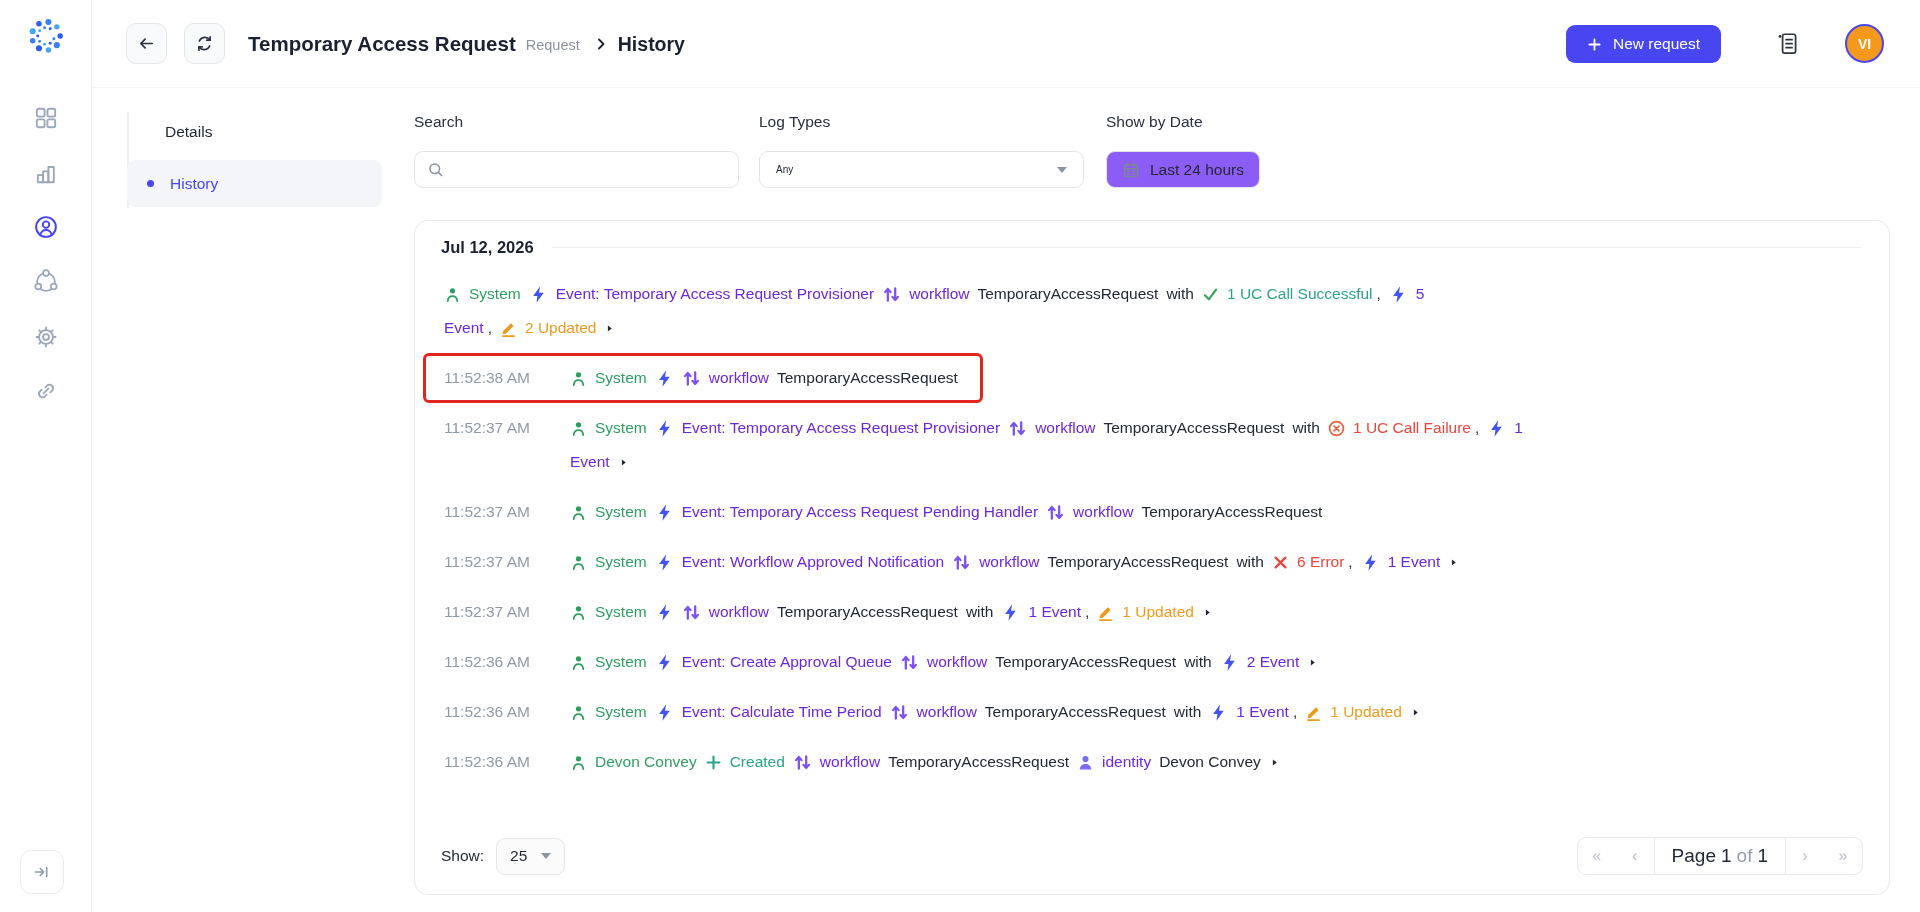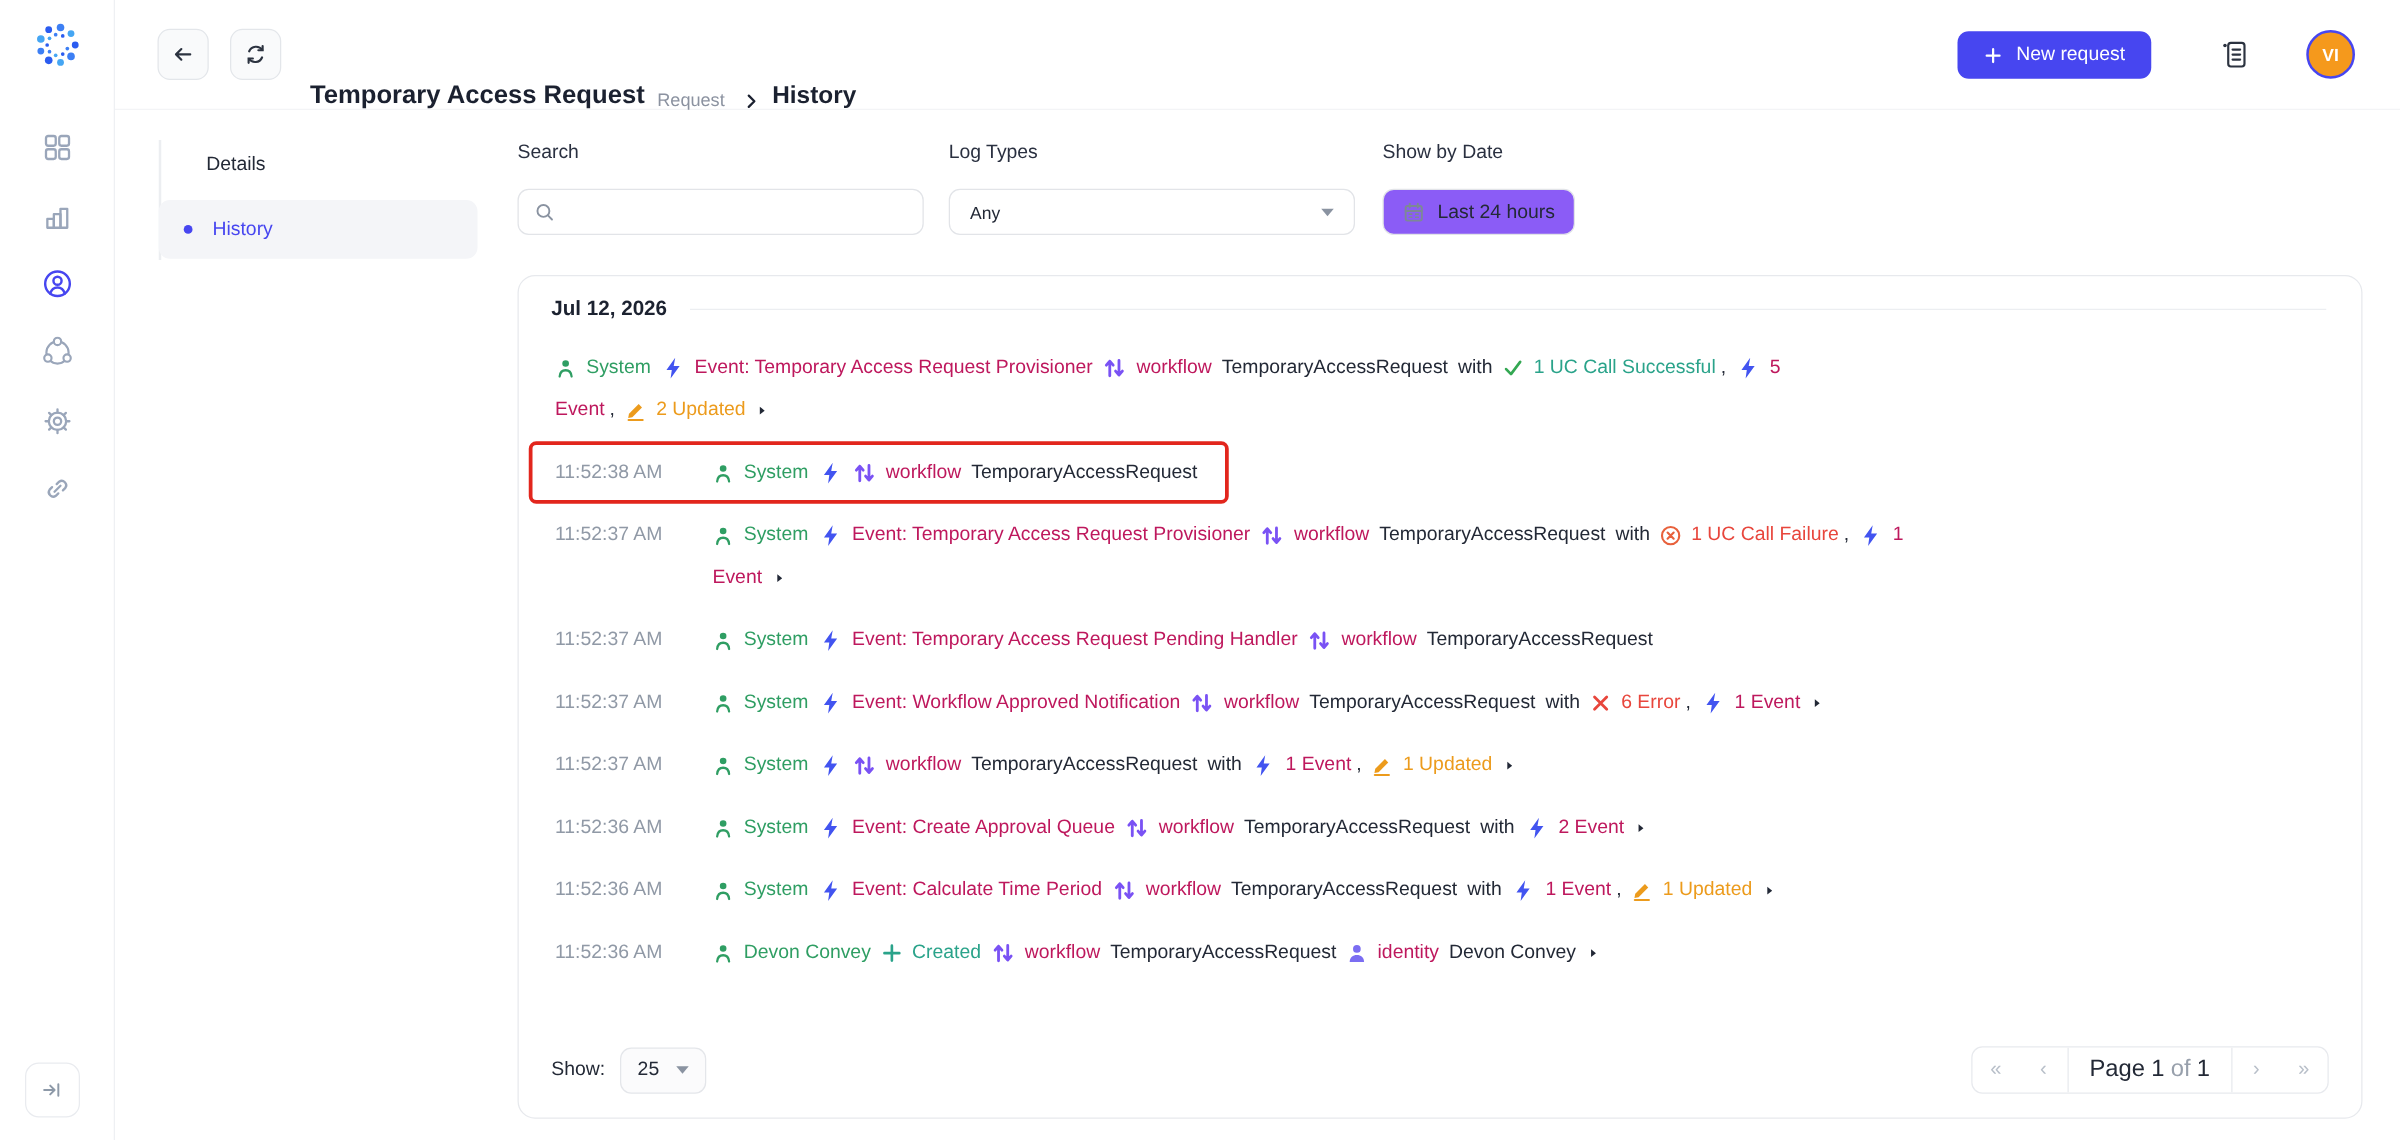--- a/index.html
+++ b/index.html
@@ -14,21 +14,21 @@
   .side-ic svg { width:26px; height:26px; }
   .collapse-btn { position:absolute; left:20px; top:850px; width:44px; height:44px; border:1px solid #e9ebef; border-radius:11px; background:#fff; display:flex; align-items:center; justify-content:center; }
   .collapse-btn svg { width:20px; height:20px; }
 
   
   .header { position:absolute; left:92px; top:0; width:1828px; height:88px; background:#fff; border-bottom:1px solid #f3f4f6; }
   .sq-btn { position:absolute; top:23px; width:41px; height:41px; border:1px solid #e3e6ea; border-radius:10px; background:#f9fafb; display:flex; align-items:center; justify-content:center; cursor:pointer; }
   .sq-btn svg { width:19px; height:19px; }
   .back-btn { left:34px; }
   .refresh-btn { left:92px; }
-  .title-wrap { position:absolute; left:156px; top:0; height:88px; display:flex; align-items:flex-end; }
+  .title-wrap { position:absolute; left:156px; top:0; height:88px; display:flex; align-items:center; }
   .page-title { font-size:20.5px; font-weight:700; color:#1b2130; }
   .page-subtitle { font-size:14.5px; color:#8b92a0; margin-left:10px; position:relative; top:1px; }
   .crumb-chev { margin:0 10px 0 14px; display:flex; align-items:center; }
   .crumb-chev svg { width:14px; height:14px; }
   .crumb-current { font-size:19.5px; font-weight:700; color:#1b2130; }
   .new-req-btn { position:absolute; left:1474px; top:25px; height:38px; padding:0 21px; background:#4746f0; border:none; border-radius:9px; color:#fff; font-size:15.5px; font-family:"Liberation Sans",sans-serif; display:flex; align-items:center; gap:11px; cursor:pointer; }
   .new-req-btn svg { width:15px; height:15px; }
   .clipboard-btn { position:absolute; left:1683px; top:31px; width:26px; height:26px; cursor:pointer; }
   .clipboard-btn svg { width:26px; height:26px; }
   .avatar { position:absolute; left:1753px; top:24px; width:39px; height:39px; border-radius:50%; background:#f5991c; border:2px solid #4746f0; color:#fff; font-size:14px; font-weight:700; display:flex; align-items:center; justify-content:center; cursor:pointer; }
@@ -41,37 +41,37 @@
   .nav-dot { width:7px; height:7px; border-radius:50%; background:#4746f0; margin-right:16px; }
 
   
   .filter-label { position:absolute; top:113px; font-size:15.5px; font-weight:500; color:#2a3040; }
   .lbl-search { left:414px; }
   .lbl-logtypes { left:759px; }
   .lbl-date { left:1106px; }
   .search-box { position:absolute; left:414px; top:151px; width:325px; height:37px; border:1px solid #e2e4e8; border-radius:9px; background:#fff; display:flex; align-items:center; padding:0 12px; }
   .search-box svg { width:18px; height:18px; flex:none; }
   .search-box input { border:none; outline:none; flex:1; margin-left:9px; font-size:15px; font-family:"Liberation Sans",sans-serif; color:#232936; background:transparent; }
-  .select-box { position:absolute; left:759px; top:151px; width:325px; height:37px; border:1px solid #e2e4e8; border-radius:9px; background:#fff; display:flex; align-items:center; justify-content:space-between; padding:0 16px; font-size:14px; color:#232936; cursor:pointer; }
+  .select-box { position:absolute; left:759px; top:151px; width:325px; height:37px; border:1px solid #e2e4e8; border-radius:9px; background:#fff; display:flex; align-items:center; justify-content:space-between; padding:0 16px; font-size:10px; color:#232936; cursor:pointer; }
   .caret-down { width:0; height:0; border-left:5.5px solid transparent; border-right:5.5px solid transparent; border-top:6.5px solid #8a93a1; }
   .date-btn { position:absolute; left:1106px; top:151px; height:37px; border:1px solid #e2e4e8; border-radius:9px; background:#8b5cf6; display:flex; align-items:center; gap:10px; padding:0 15px; font-size:15.5px; color:#232936; cursor:pointer; }
   .date-btn svg { width:18px; height:18px; }
 
   
   .panel { position:absolute; left:414px; top:220px; width:1476px; height:675px; border:1px solid #e7e9ed; border-radius:14px; background:#fff; }
   .date-row { display:flex; align-items:center; gap:18px; margin:17px 28px 12px 26px; }
   .date-header { font-size:16.5px; font-weight:700; color:#1c2230; white-space:nowrap; }
   .date-line { flex:1; height:1px; background:#eceef1; }
   .log-rows { margin:0 28px 0 26px; }
   .log-row { display:flex; width:fit-content; max-width:100%; padding:5px 22px 5px 18px; margin-left:-18px; border:3px solid transparent; border-radius:6px; }
   .log-row.highlighted { border-color:#e2261d; }
   .row-time { flex:none; width:104px; margin-right:22px; font-size:15.5px; color:#9099a6; line-height:34px; white-space:nowrap; }
   .row-content { display:flex; flex-wrap:wrap; column-gap:8px; align-items:flex-start; }
   .seg { line-height:34px; font-size:15.5px; white-space:nowrap; }
-  .seg-link { color:#be185d; cursor:pointer; }
+  .seg-link { color:#6d28d9; cursor:pointer; }
   .seg-text { color:#232936; }
   .seg-success { color:#2aa38a; }
   .seg-error { color:#e8463c; }
   .seg-updated { color:#ec9b1c; }
   .seg-created { color:#2aa38a; }
   .seg-comma { color:#232936; margin-left:-4px; }
   .seg-actor { color:#2f9e63; }
   .icon-wrap { display:inline-flex; align-items:center; height:34px; }
   .icon-wrap svg { width:17px; height:17px; }
   .icon-wrap.big svg { width:19px; height:19px; }

